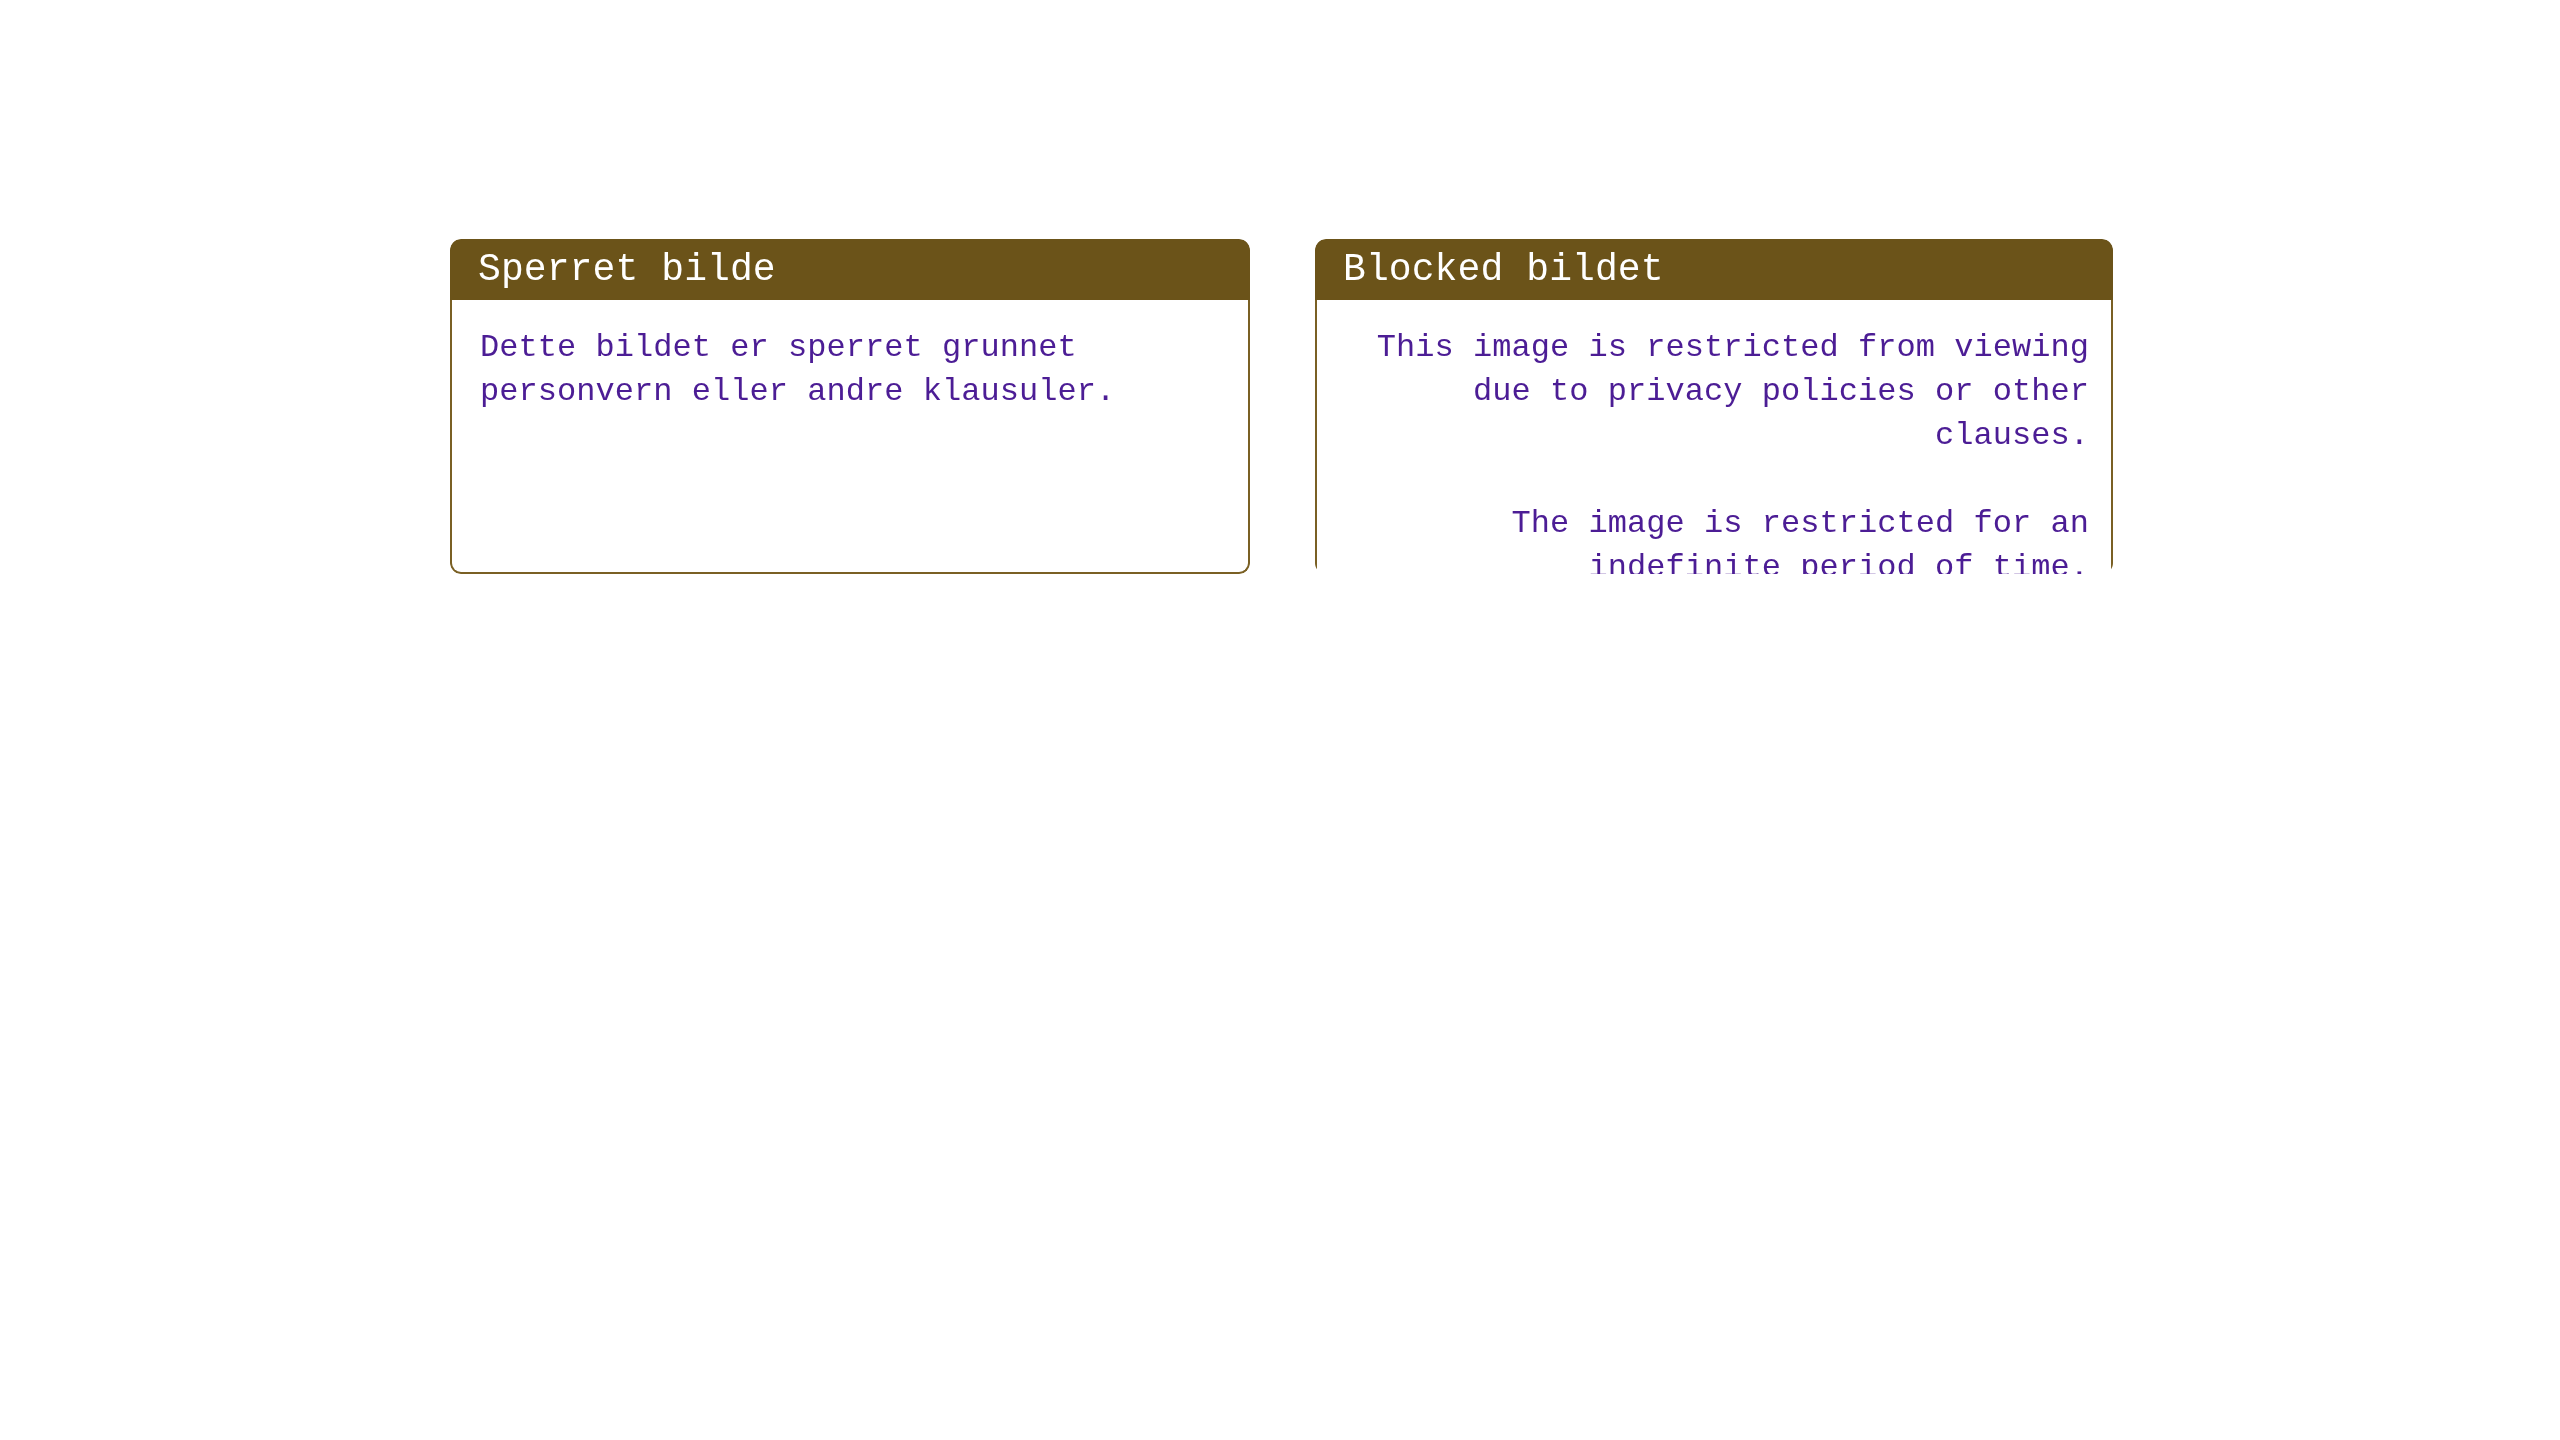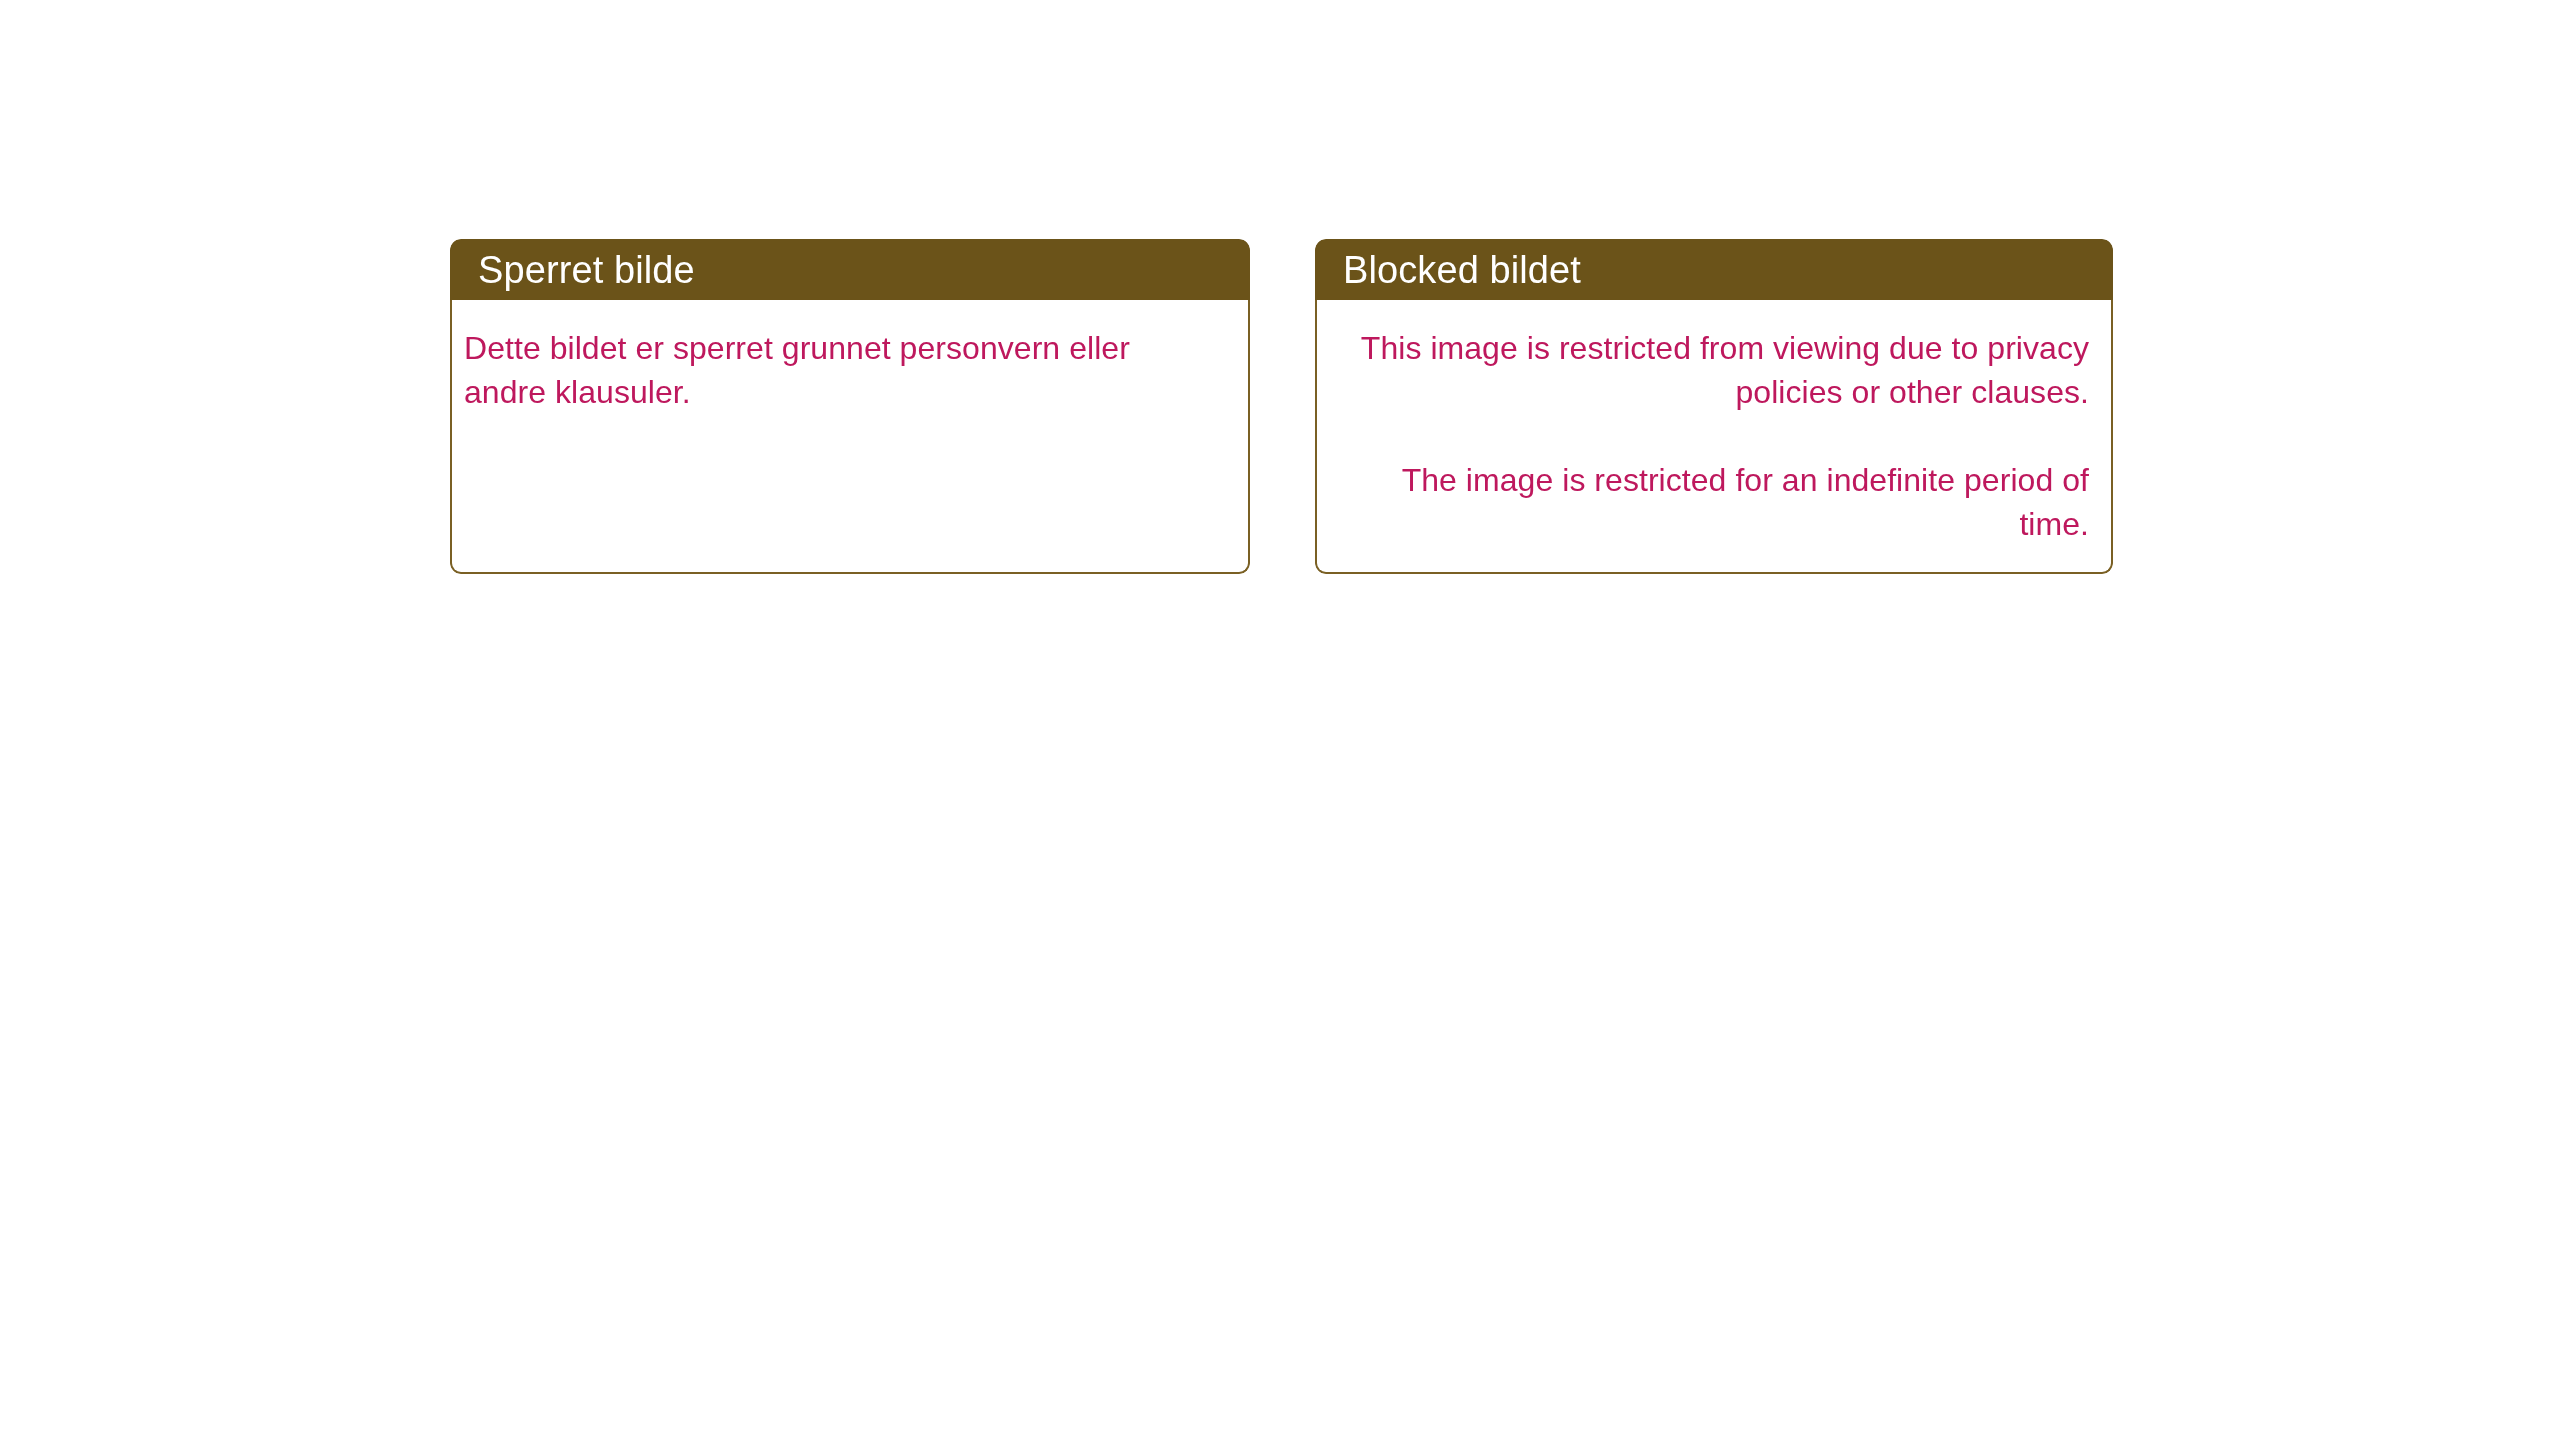--- a/index.html
+++ b/index.html
@@ -16,20 +16,21 @@
     font-family: "Liberation Sans", "DejaVu Sans", sans-serif;
     -webkit-font-smoothing: antialiased;
   }
 
   #stage {
     position: absolute;
     left: 0;
     top: 0;
     width: 2276px;
     height: 1440px;
+    font-family: Liberation Mono, monospace;
   }
 
   .notice-card {
     position: absolute;
     top: 239px;
     height: 335px;
     box-sizing: border-box;
     background: #ffffff;
     border-radius: 11px;
     display: flex;
@@ -66,22 +67,22 @@
     color: #ffffff;
     font-size: 38px;
     font-weight: 400;
     line-height: 1;
     letter-spacing: 0.1px;
     white-space: nowrap;
   }
 
   .card-paragraph {
     margin: 0;
-    padding: 0 22px 0 12px;
-    color: #be185d;
+    padding: 0 22px 0 28px;
+    color: #4c1d95;
     font-size: 32px;
     font-weight: 400;
     line-height: 44px;
     letter-spacing: 0.05px;
   }
   .card-paragraph + .card-paragraph {
     margin-top: 44px;
   }
 
   

